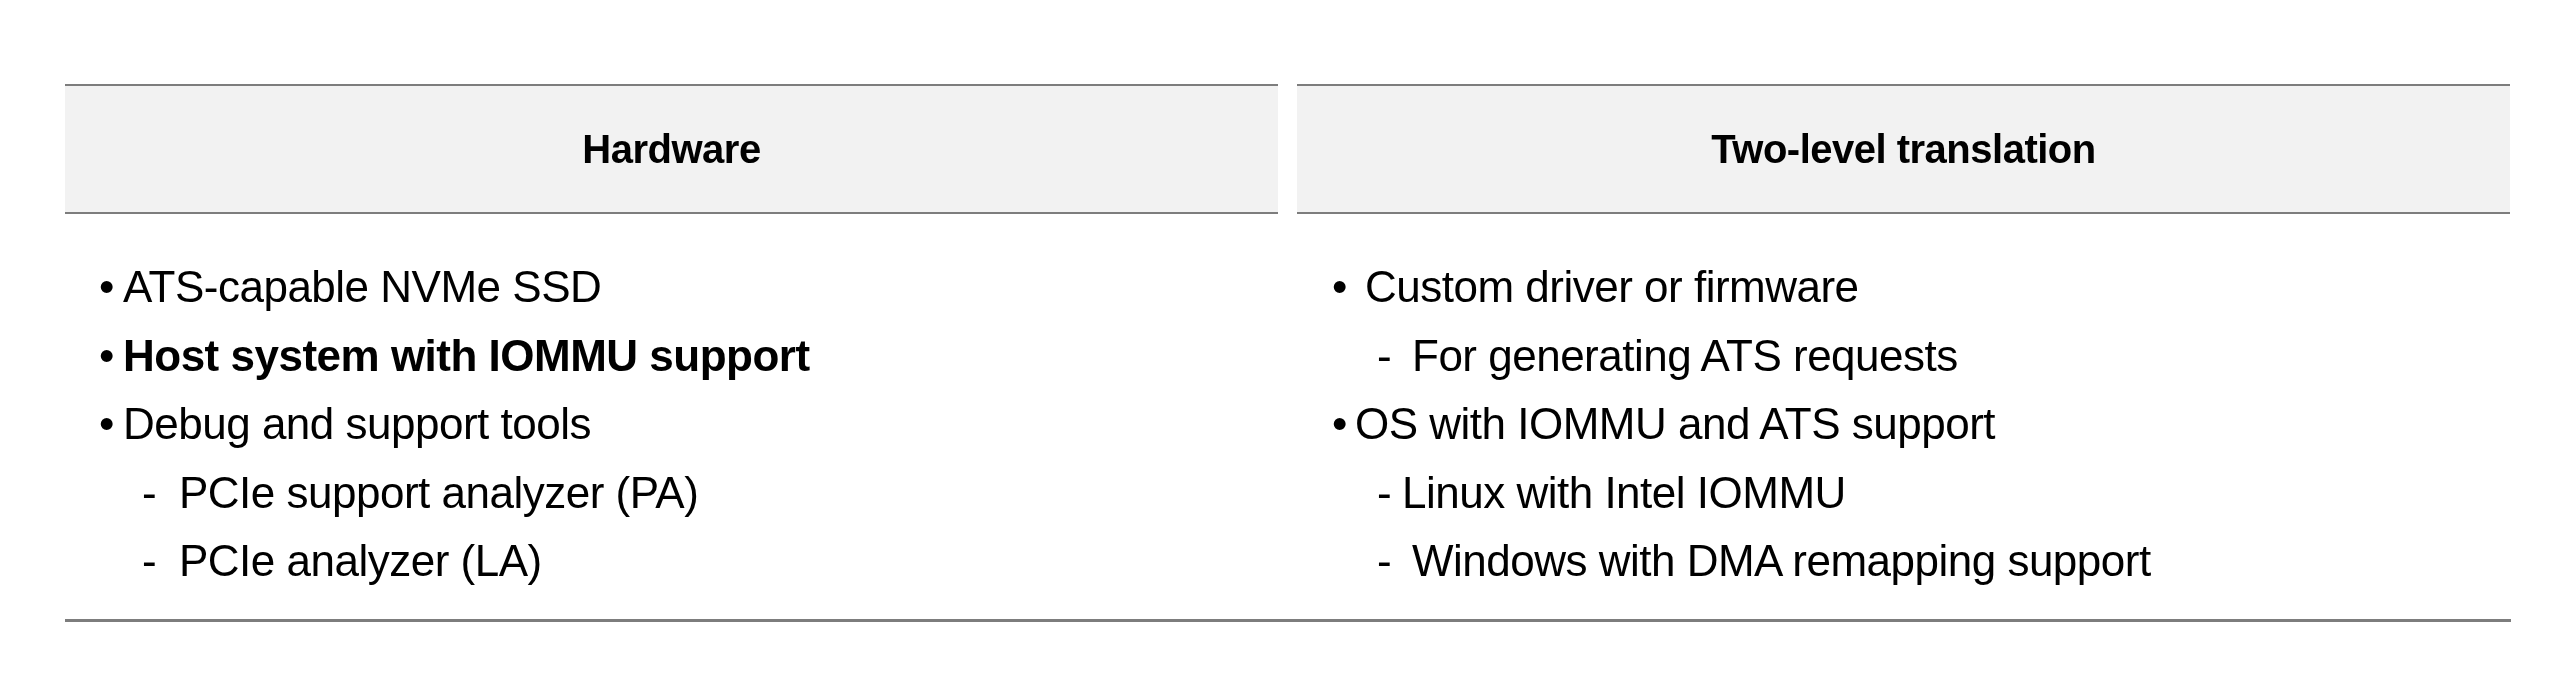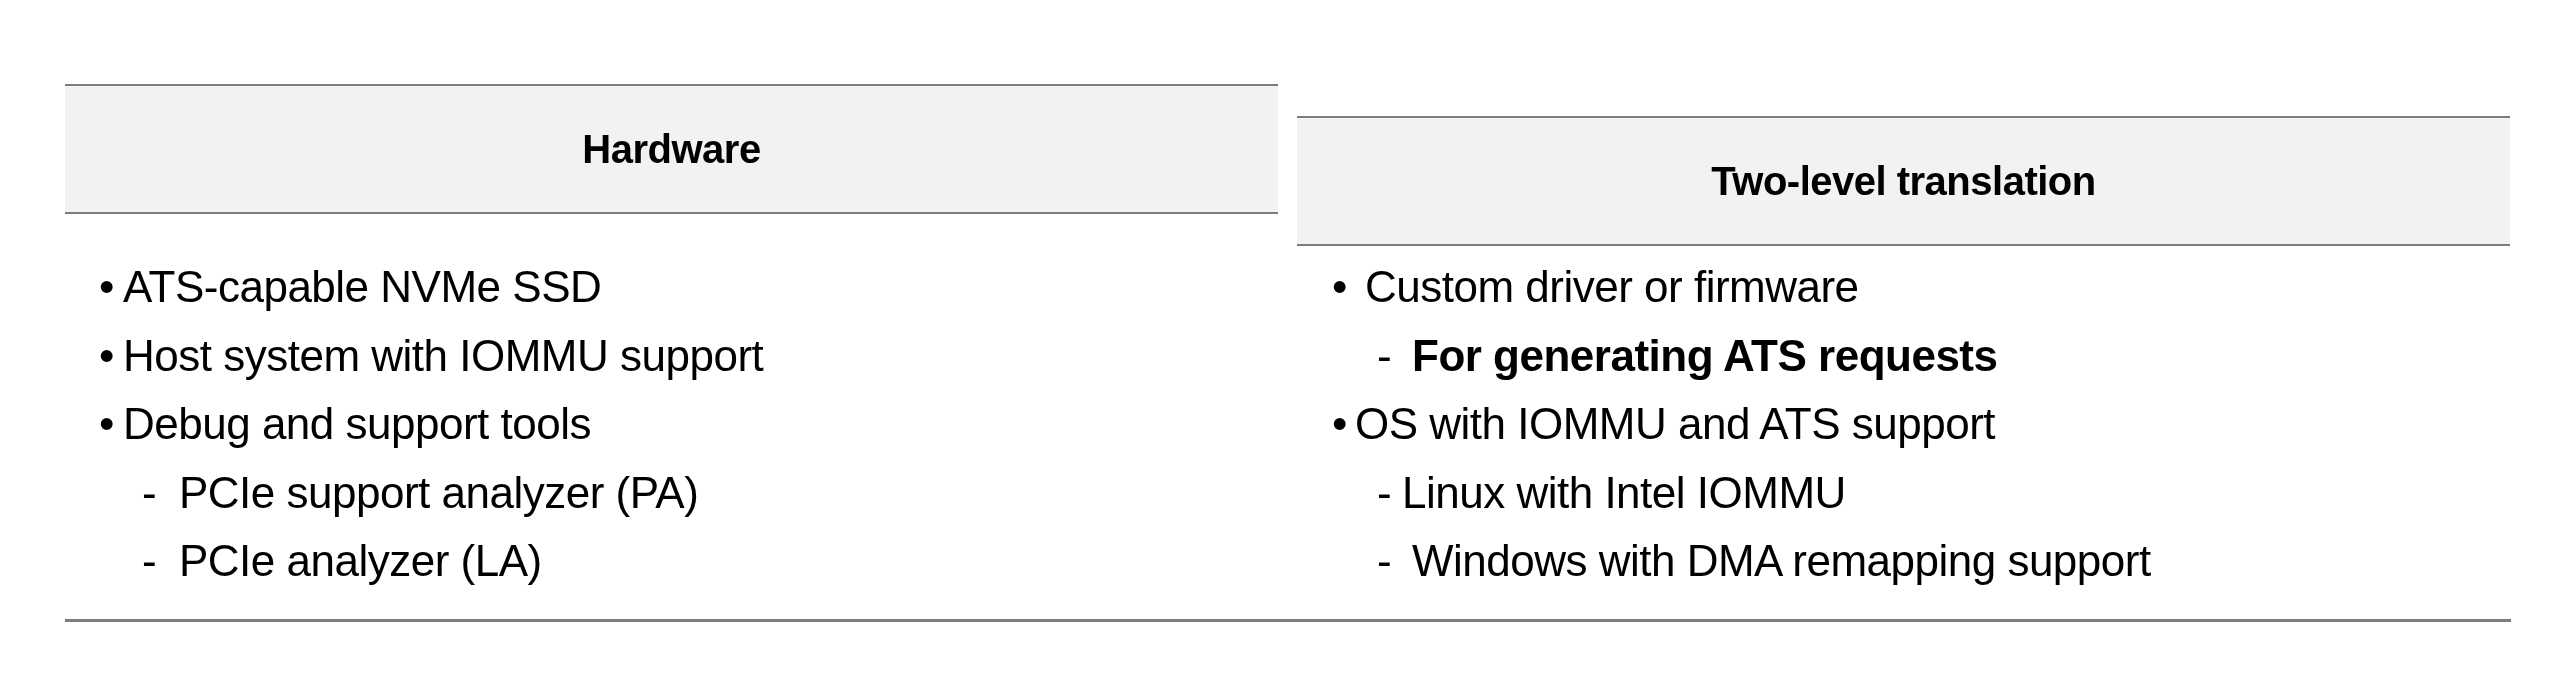--- a/index.html
+++ b/index.html
@@ -1,20 +1,20 @@
 <!DOCTYPE html>
 <html style="font-size:8.2px"><head>
 <meta charset="utf-8">
 <style>
   html, body { margin: 0; padding: 0; background: #ffffff; }
   body { width: 2576px; height: 696px; position: relative; overflow: hidden;
          font-family: "Liberation Sans", "DejaVu Sans", sans-serif; color: #000; }
   .col { position: absolute; top: 84px; }
   .col-left { left: 65px; width: 1213px; }
-  .col-right { left: 1297px; width: 1213px; margin-top: 32px; }
+  .col-right { left: 1297px; width: 1213px; }
   .head { height: 126px; background: #f2f2f2; border-top: 2.6px solid #7d7d7d; border-bottom: 2.6px solid #7d7d7d;
           display: flex; align-items: center; justify-content: center; box-sizing: content-box; }
   .head span { font-weight: bold; font-size: 40px; letter-spacing: -0.5px; line-height: 1; }
   .item { position: absolute; white-space: nowrap; font-size: 44px; line-height: 1; letter-spacing: -0.5px; }
   .bottom-rule { position: absolute; left: 65px; width: 2446px; top: 619px; height: 2.6px; background: #7d7d7d; }
 </style>
 </head>
 <body>
 
 <div>
@@ -30,42 +30,42 @@
       <span>Two-level translation</span>
     </div>
   </div>
 
   <div class="item" style="left:99px; top:265px;">
     <span>•</span>
     <span style="position:absolute; left:24px;">ATS-capable NVMe SSD</span>
   </div>
   <div class="item" style="left:99px; top:334px;">
     <span>•</span>
-    <span style="position:absolute; left:24px;">Host system with IOMMU support</span>
+    <span style="position:absolute; left:24px;font-weight:bold;">Host system with IOMMU support</span>
   </div>
   <div class="item" style="left:99px; top:402px;">
     <span>•</span>
     <span style="position:absolute; left:24px;">Debug and support tools</span>
   </div>
   <div class="item" style="left:142px; top:471px;">
     <span>-</span>
     <span style="position:absolute; left:37px;">PCIe support analyzer (PA)</span>
   </div>
   <div class="item" style="left:142px; top:539px;">
     <span>-</span>
     <span style="position:absolute; left:37px;">PCIe analyzer (LA)</span>
   </div>
 
   <div class="item" style="left:1332px; top:265px;">
     <span>•</span>
     <span style="position:absolute; left:33px;">Custom driver or firmware</span>
   </div>
   <div class="item" style="left:1377px; top:334px;">
     <span>-</span>
-    <span style="position:absolute; left:35px;font-weight:bold;">For generating ATS requests</span>
+    <span style="position:absolute; left:35px;">For generating ATS requests</span>
   </div>
   <div class="item" style="left:1332px; top:402px;">
     <span>•</span>
     <span style="position:absolute; left:23px;text-align:right;">OS with IOMMU and ATS support</span>
   </div>
   <div class="item" style="left:1377px; top:471px;">
     <span>-</span>
     <span style="position:absolute; left:25px;">Linux with Intel IOMMU</span>
   </div>
   <div class="item" style="left:1377px; top:539px;">

